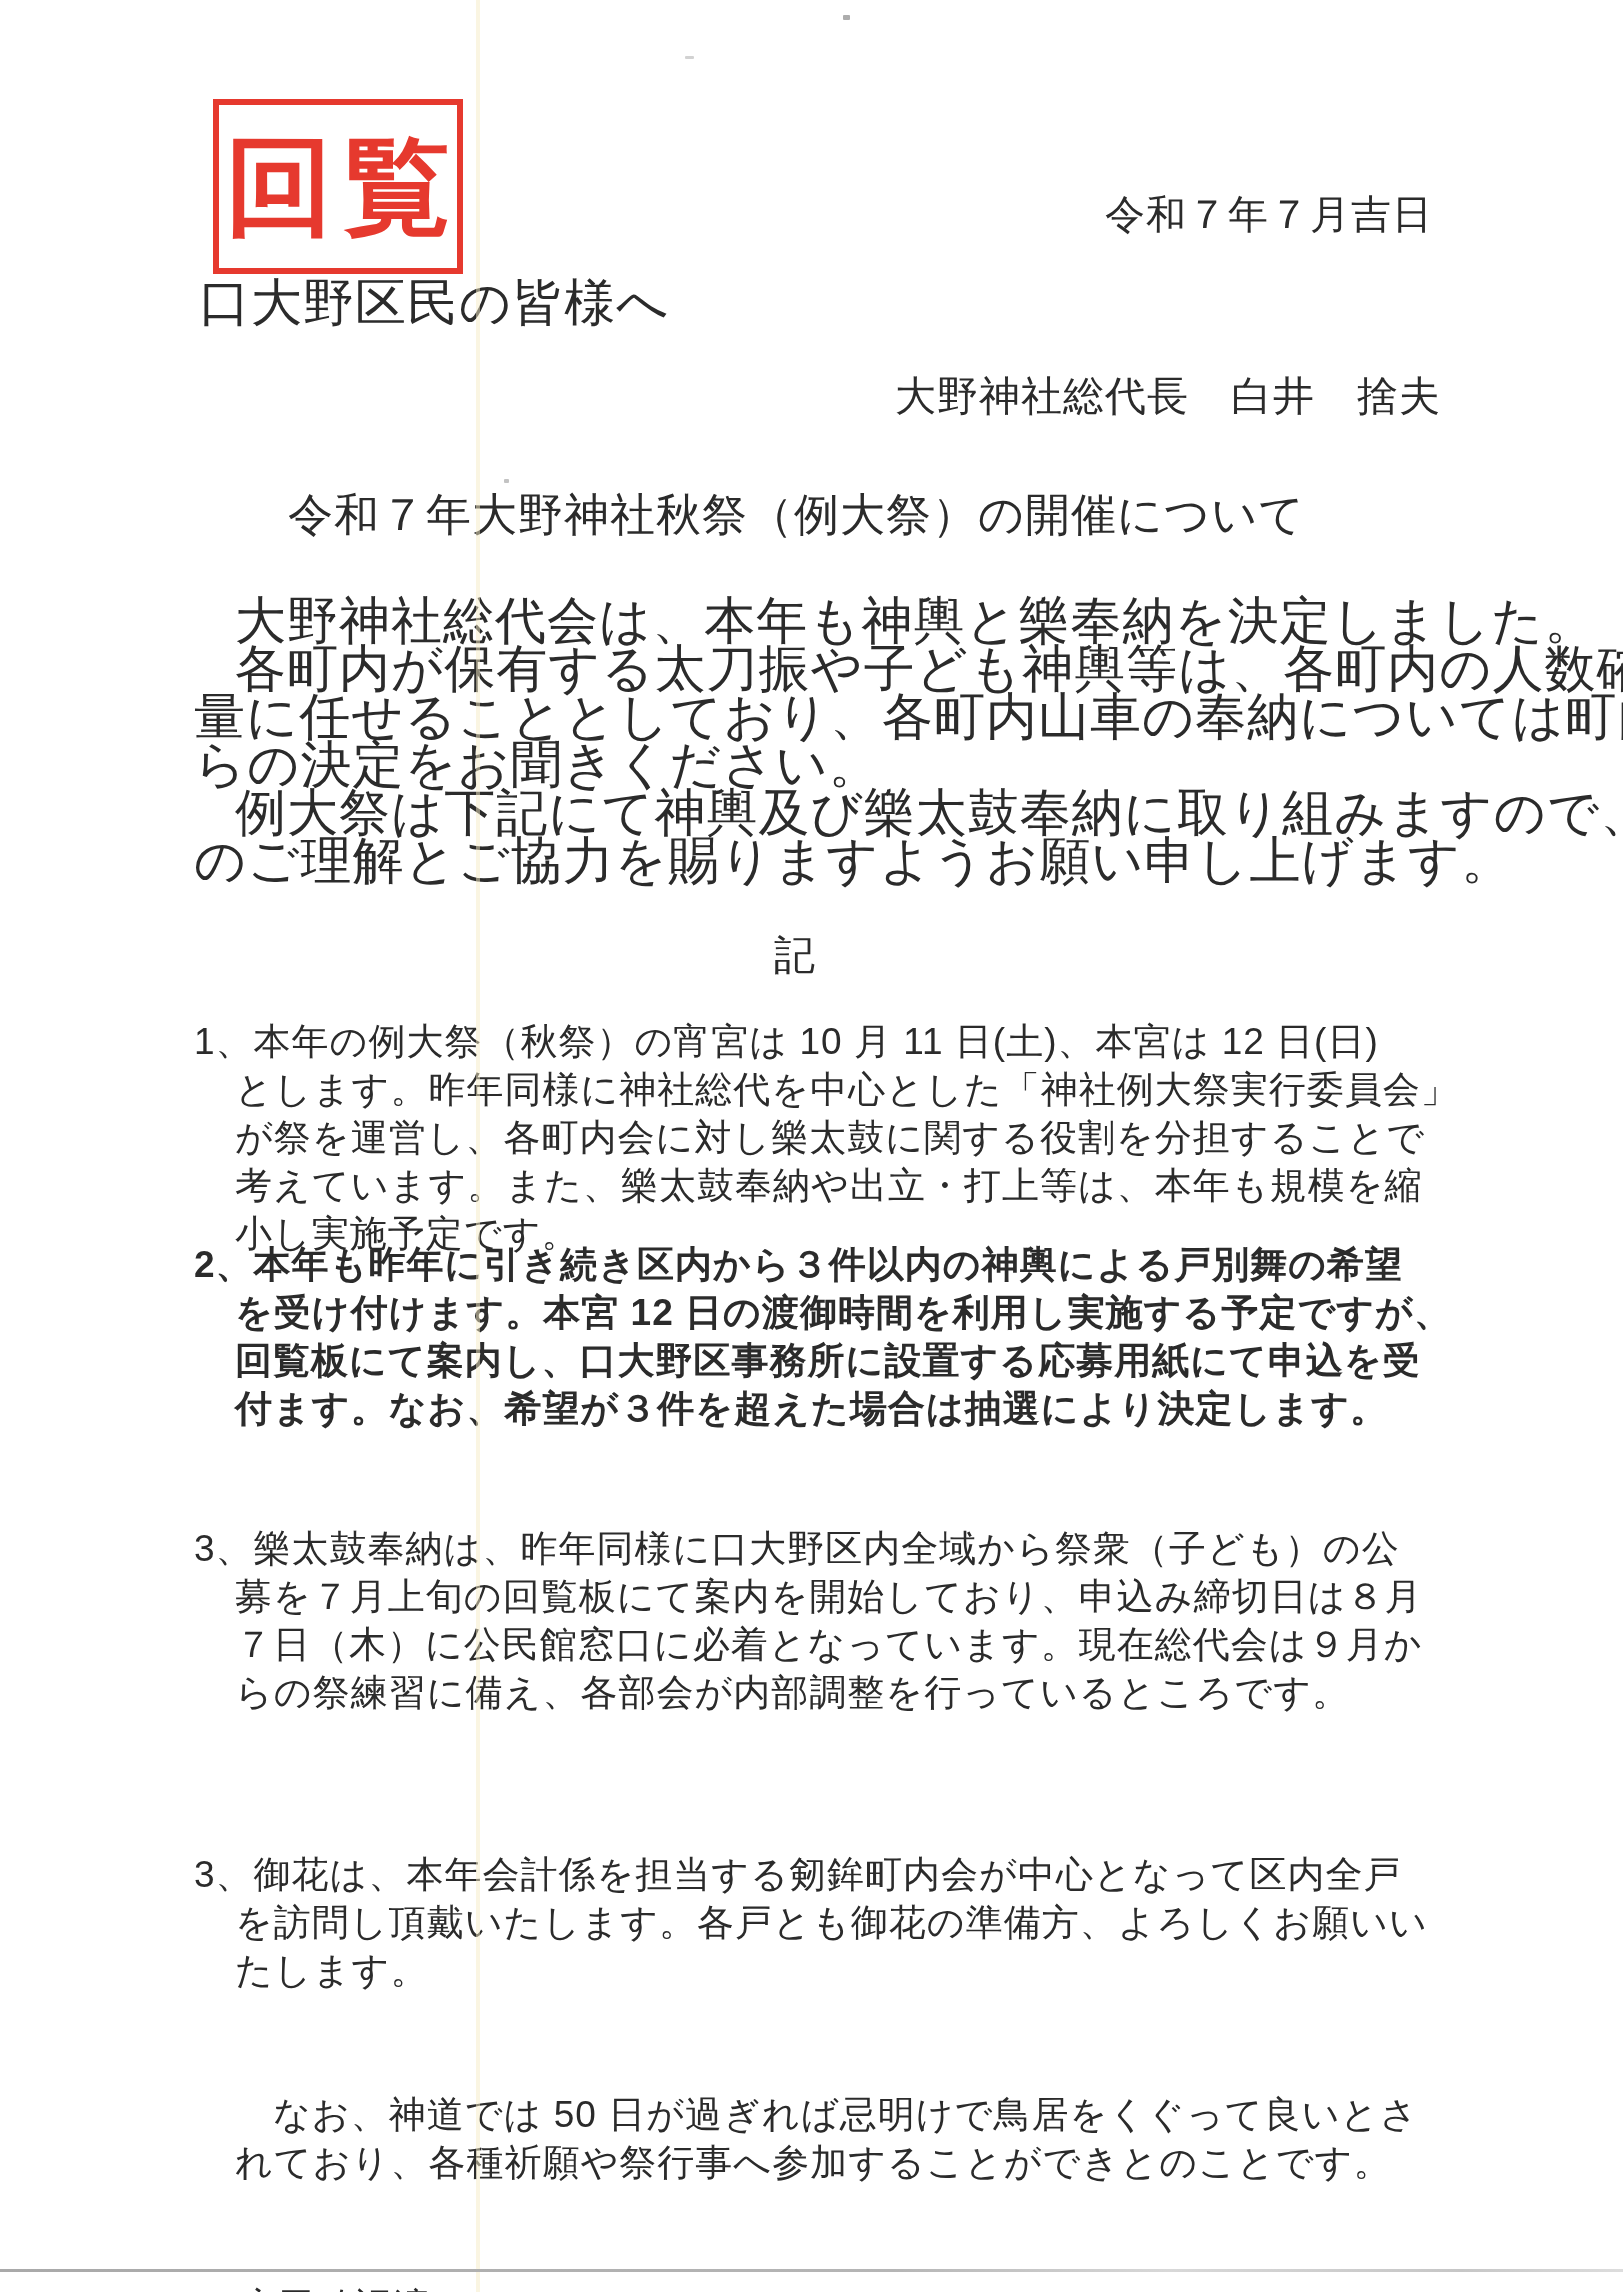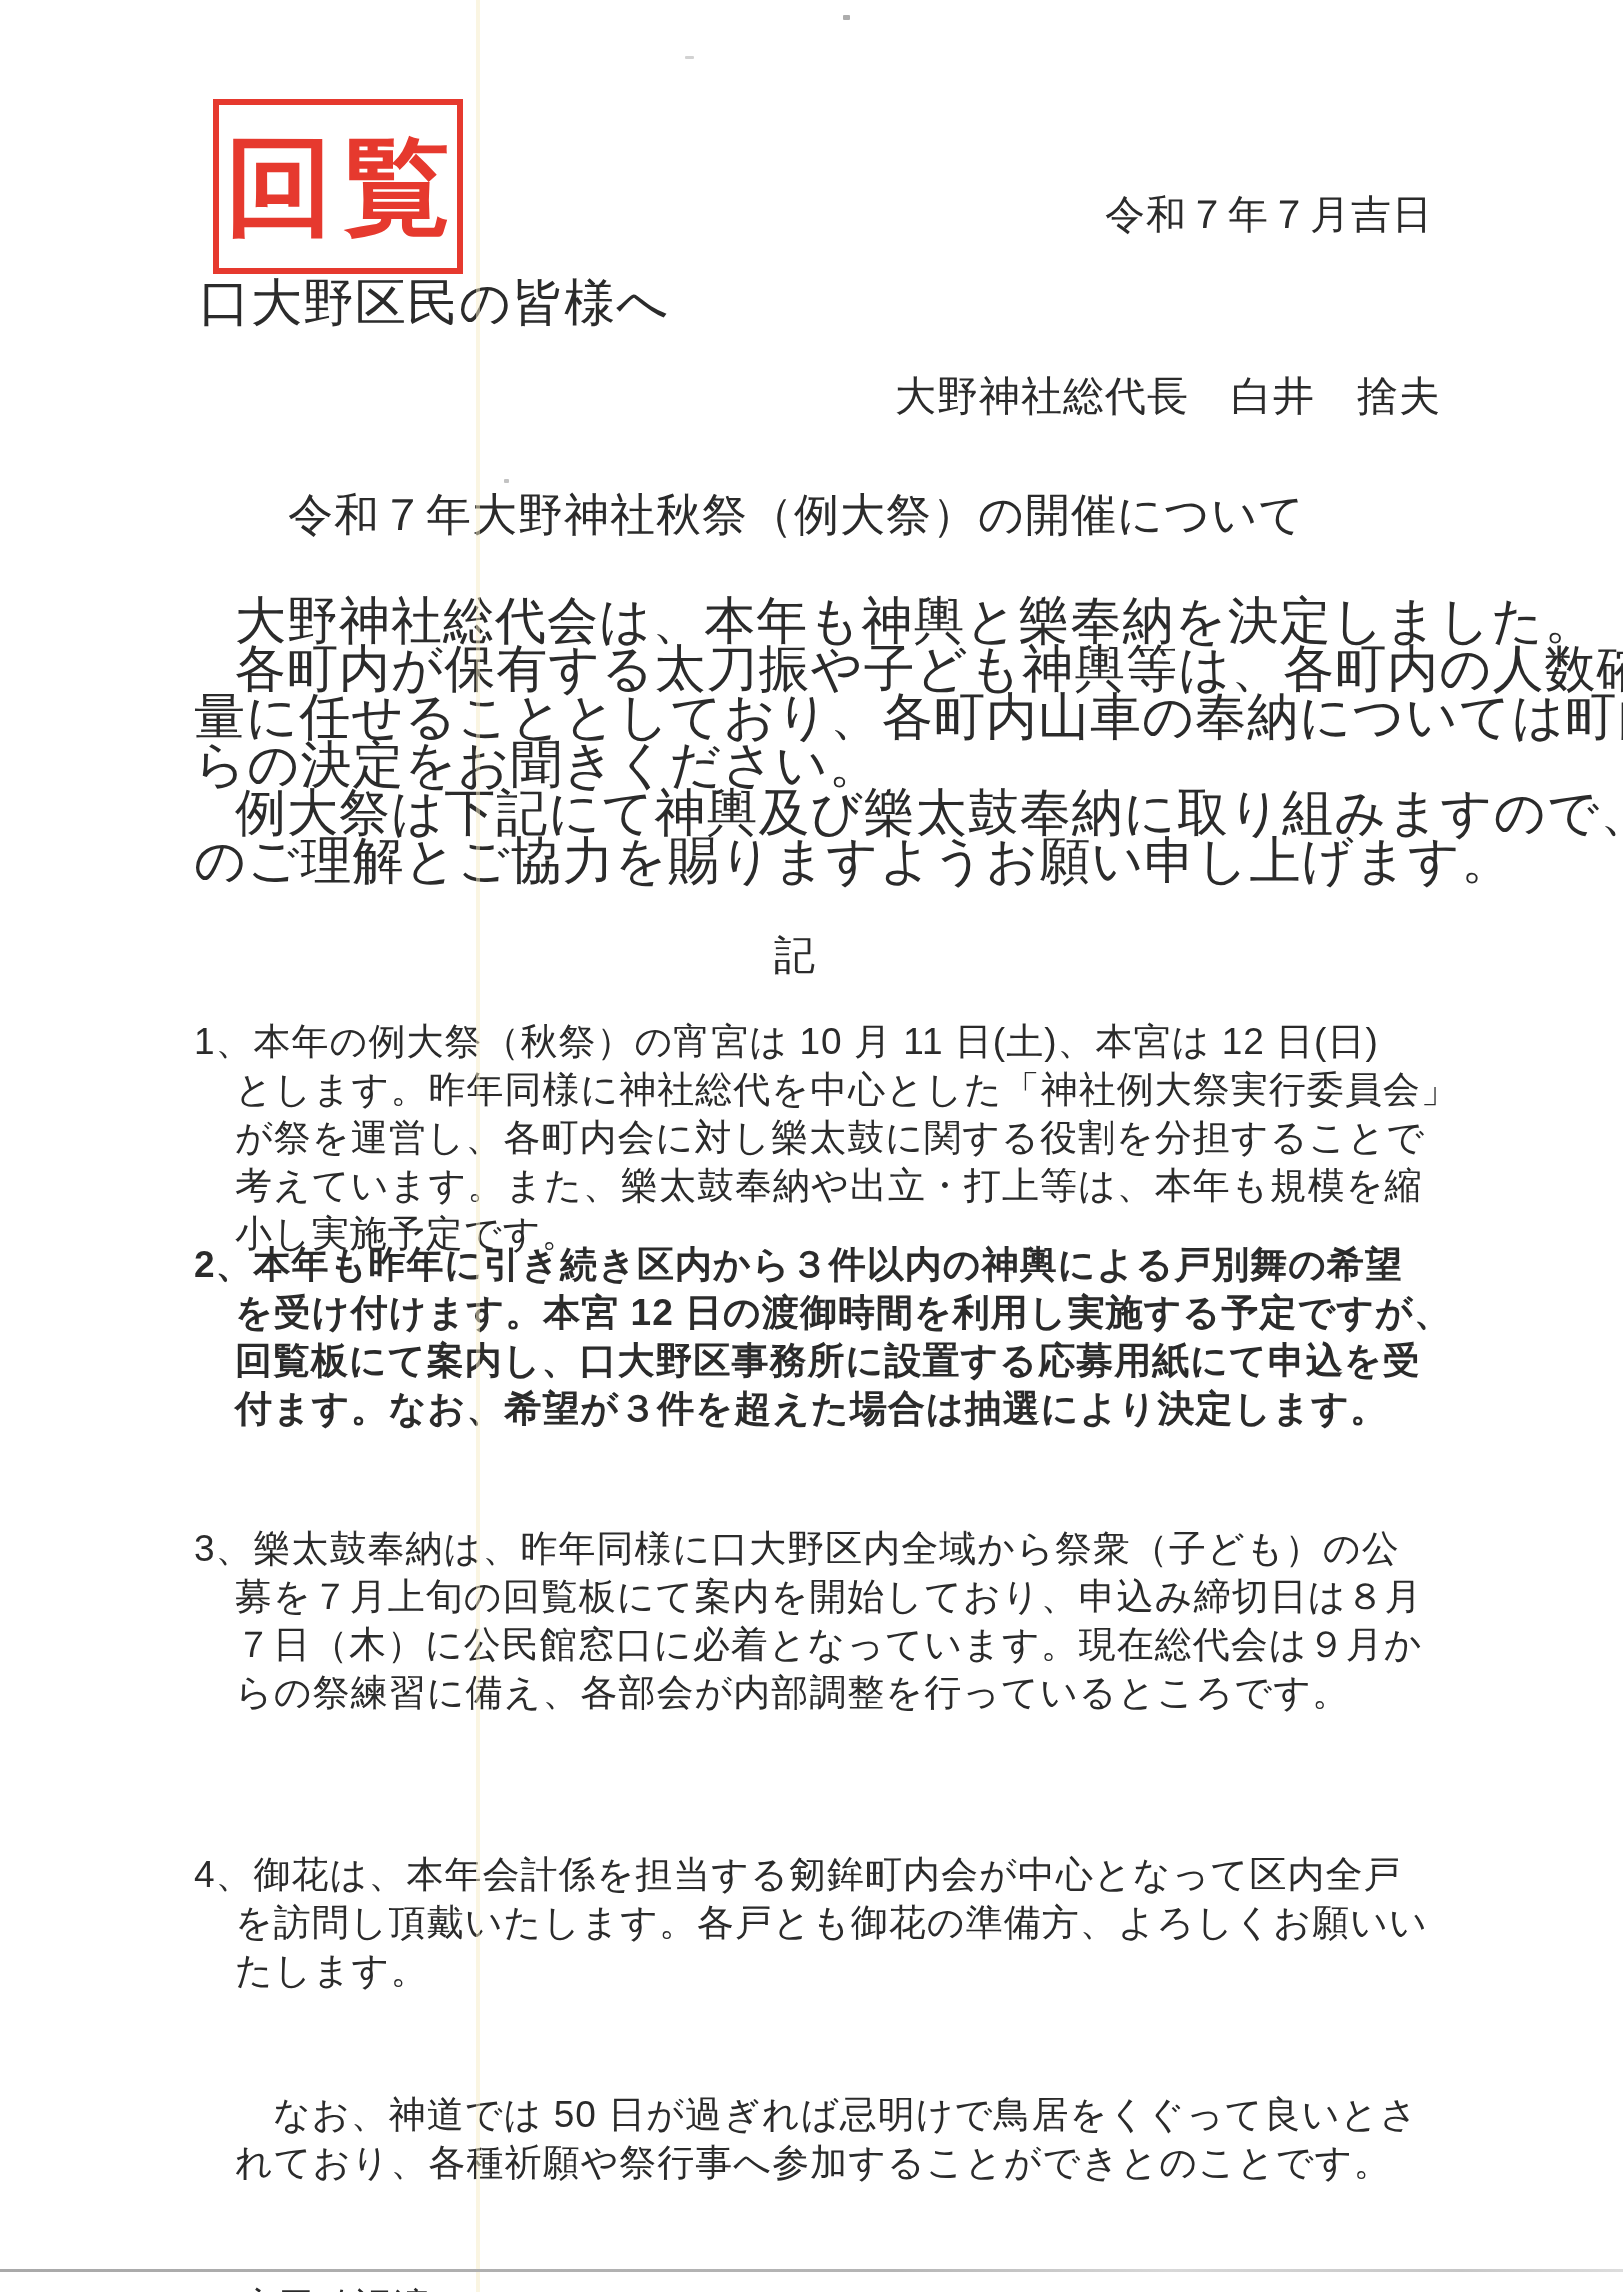--- a/index.html
+++ b/index.html
@@ -120,21 +120,21 @@
 を受け付けます。本宮 12 日の渡御時間を利用し実施する予定ですが、
 回覧板にて案内し、口大野区事務所に設置する応募用紙にて申込を受
 付ます。なお、希望が３件を超えた場合は抽選により決定します。</div>
 
   <div class="item item-3">3、樂太鼓奉納は、昨年同様に口大野区内全域から祭衆（子ども）の公
 募を７月上旬の回覧板にて案内を開始しており、申込み締切日は８月
 ７日（木）に公民館窓口に必着となっています。現在総代会は９月か
 らの祭練習に備え、各部会が内部調整を行っているところです。</div>
 
   <div class="item item-4">
-    <div class="item-lines">4、御花は、本年会計係を担当する剱鉾町内会が中心となって区内全戸
+    <div class="item-lines">3、御花は、本年会計係を担当する剱鉾町内会が中心となって区内全戸
 を訪問し頂戴いたします。各戸とも御花の準備方、よろしくお願いい
 たします。</div>
     <div class="note-lines">　なお、神道では 50 日が過ぎれば忌明けで鳥居をくぐって良いとさ
 れており、各種祈願や祭行事へ参加することができとのことです。</div>
     <div class="signature">（宮司確認済）</div>
   </div>
 
   <div class="scan-streak"></div>
   <div class="scan-edge"></div>
   <div class="speck speck-a"></div>

